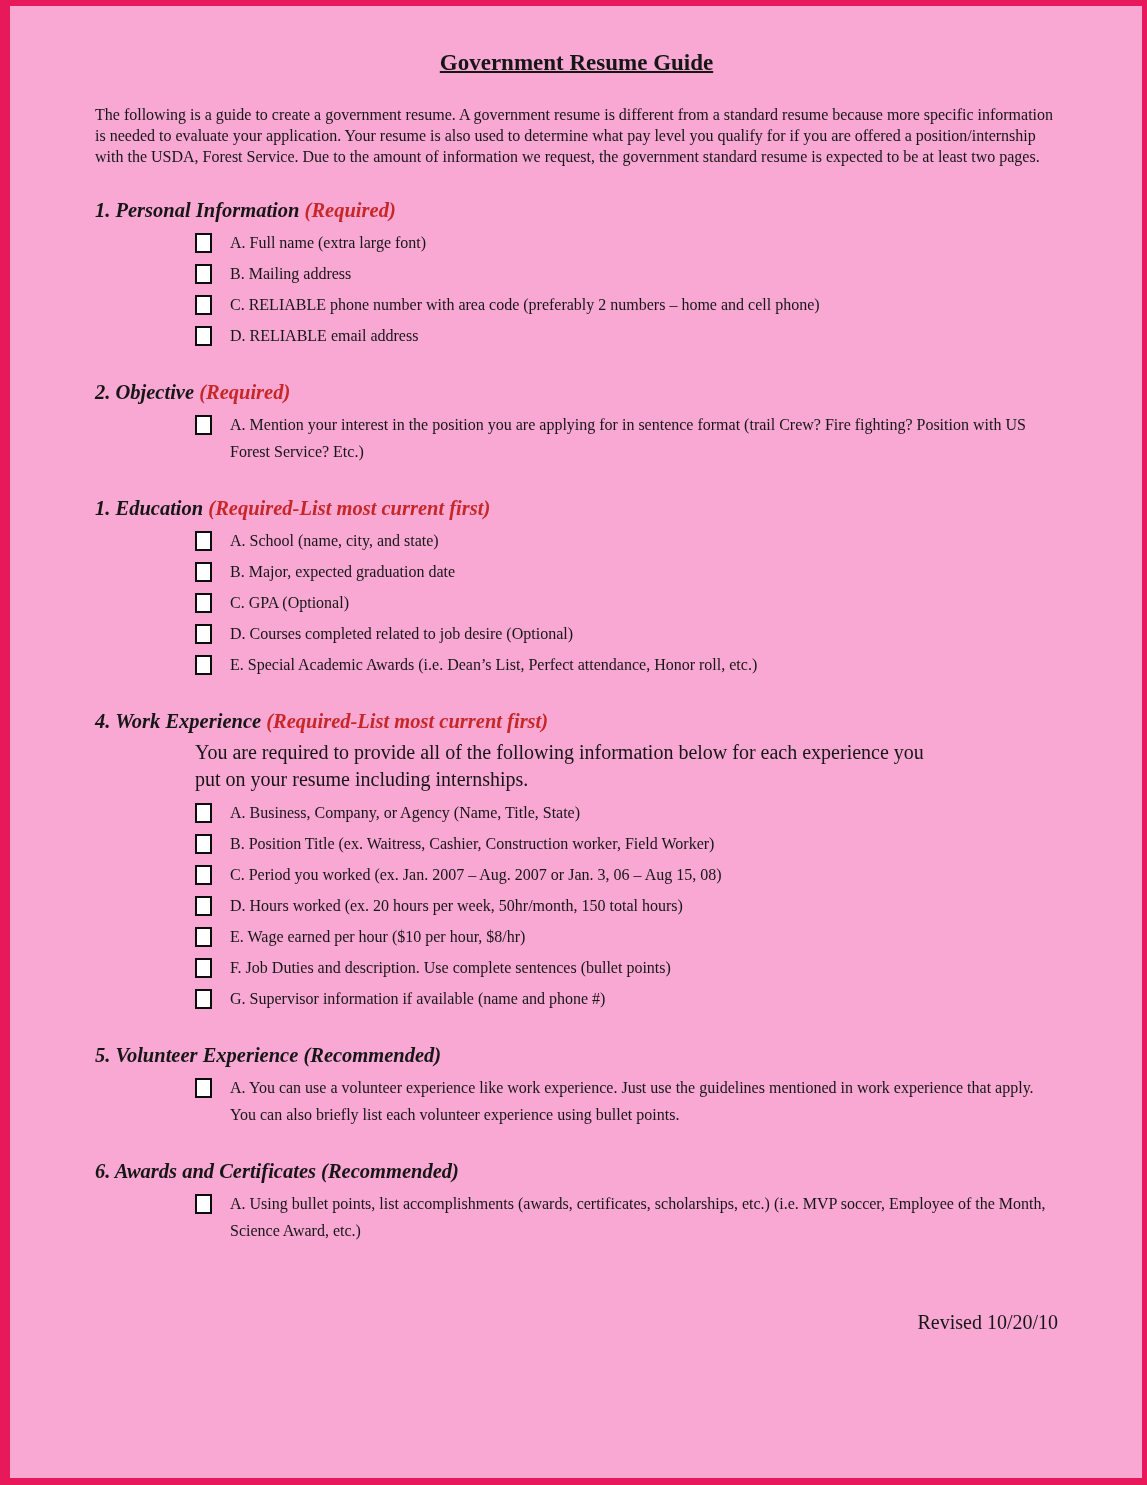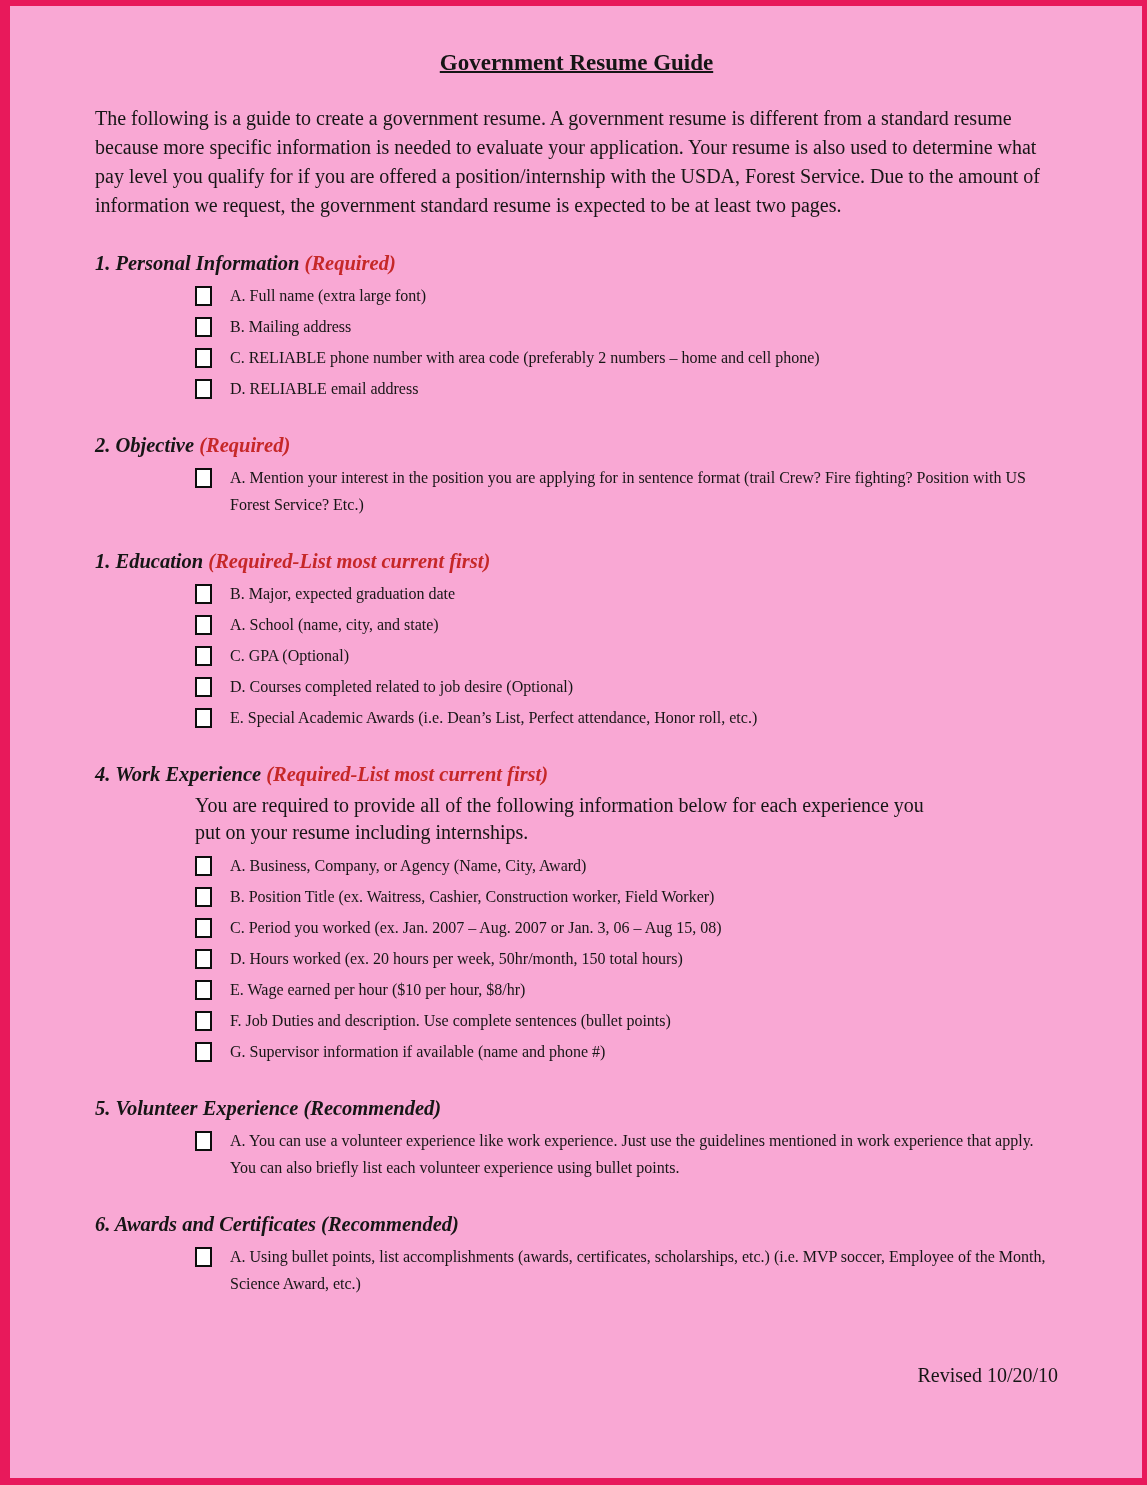--- a/index.html
+++ b/index.html
@@ -26,22 +26,22 @@
   .doc-title {
     margin: 0 0 0 0;
     text-align: center;
     font-size: 23px;
     font-weight: bold;
     text-decoration: underline;
     text-decoration-thickness: 2px;
   }
   .intro {
     margin: 28px 0 0 0;
-    font-size: 20px;
-    line-height: 29px;
+    font-size: 16px;
+    line-height: 21px;
   }
   .doc-section {
     margin-top: 31px;
   }
   .sec-head {
     margin: 0;
     font-size: 20.5px;
     font-weight: bold;
     font-style: italic;
     line-height: 25px;
@@ -126,25 +126,25 @@
           <span class="item-text">A. Mention your interest in the position you are applying for in sentence format (trail Crew? Fire fighting? Position with US Forest Service? Etc.)</span>
         </div>
       </div>
     </section>
 
     <section class="doc-section">
       <h2 class="sec-head"><span>1. Education</span> <span class="req">(Required-List most current first)</span></h2>
       <div class="items">
         <div class="item">
           <span class="checkbox"></span>
+          <span class="item-text">A. School (name, city, and state)</span>
+        </div>
+        <div class="item">
+          <span class="checkbox"></span>
           <span class="item-text">B. Major, expected graduation date</span>
-        </div>
-        <div class="item">
-          <span class="checkbox"></span>
-          <span class="item-text">A. School (name, city, and state)</span>
         </div>
         <div class="item">
           <span class="checkbox"></span>
           <span class="item-text">C. GPA (Optional)</span>
         </div>
         <div class="item">
           <span class="checkbox"></span>
           <span class="item-text">D. Courses completed related to job desire (Optional)</span>
         </div>
         <div class="item">
@@ -153,21 +153,21 @@
         </div>
       </div>
     </section>
 
     <section class="doc-section">
       <h2 class="sec-head"><span>4. Work Experience</span> <span class="req">(Required-List most current first)</span></h2>
       <p class="sec-intro">You are required to provide all of the following information below for each experience you put on your resume including internships.</p>
       <div class="items">
         <div class="item">
           <span class="checkbox"></span>
-          <span class="item-text">A. Business, Company, or Agency (Name, City, Award)</span>
+          <span class="item-text">A. Business, Company, or Agency (Name, Title, State)</span>
         </div>
         <div class="item">
           <span class="checkbox"></span>
           <span class="item-text">B. Position Title (ex. Waitress, Cashier, Construction worker, Field Worker)</span>
         </div>
         <div class="item">
           <span class="checkbox"></span>
           <span class="item-text">C. Period you worked (ex. Jan. 2007 – Aug. 2007 or Jan. 3, 06 – Aug 15, 08)</span>
         </div>
         <div class="item">

